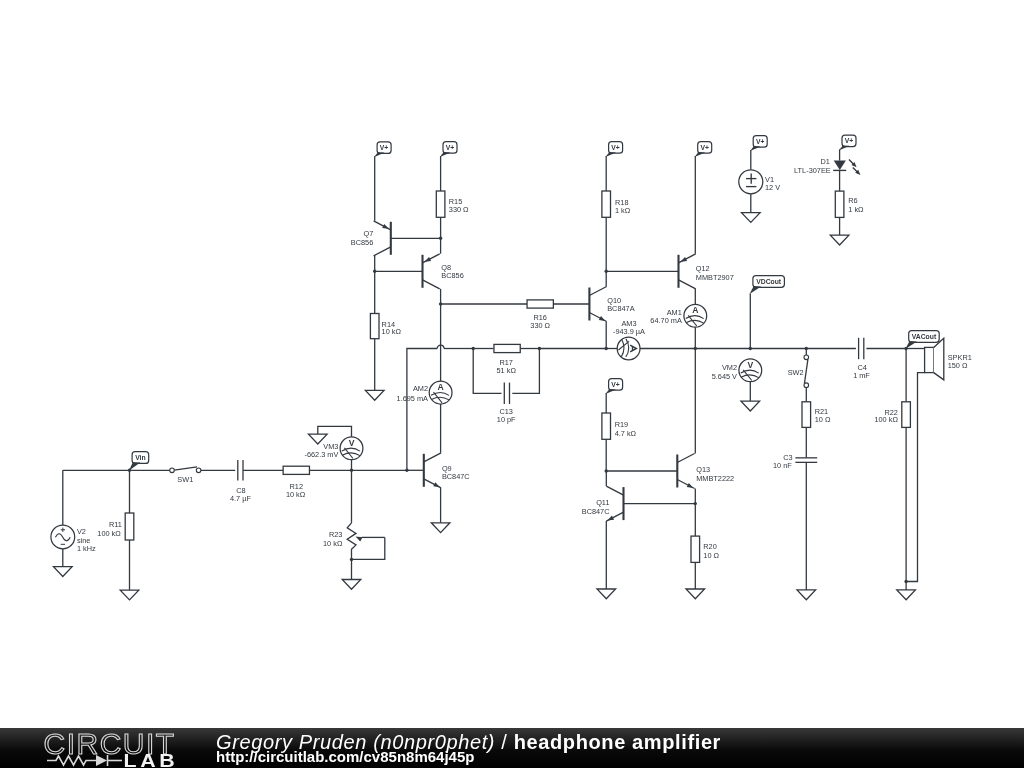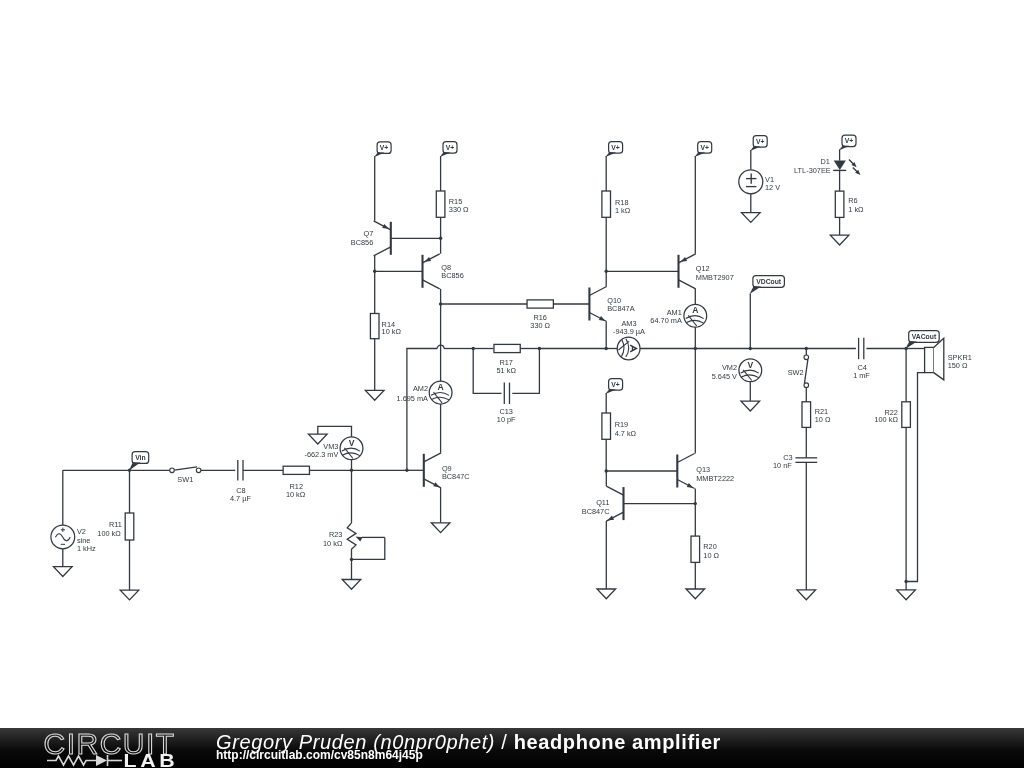--- a/index.html
+++ b/index.html
@@ -338,13 +338,13 @@
 <polyline points="47,760.5 56,760.5 58.5,756 63.5,765 68.5,756 73.5,765 78.5,756 83.5,765 86,760.5 96,760.5"></polyline>
 <path d="M 96,755 L 96,766 L 107,760.5 Z" fill="#d8d8d8" stroke="none"></path>
 <line x1="107.5" y1="755" x2="107.5" y2="766"></line>
 <line x1="107.5" y1="760.5" x2="122" y2="760.5"></line>
 </g>
 <text transform="translate(123.5,767.0) scale(1.22,1)" font-size="17.5" font-weight="bold" letter-spacing="3" fill="#f2f2f2" stroke="none">LAB</text>
 </g>
 </svg>
 </div>
 <div class="ft" style="top:731.0px;font-size:20px;letter-spacing:0.62px"><i>Gregory Pruden (n0npr0phet)</i> / <b>headphone amplifier</b></div>
-<div class="ft" style="top:748.1px;font-size:12px;font-weight:bold">http://circuitlab.com/cv85n8m64j45p</div>
+<div class="ft" style="top:748.1px;font-size:15px;font-weight:bold">http://circuitlab.com/cv85n8m64j45p</div>
 
 </body></html>

